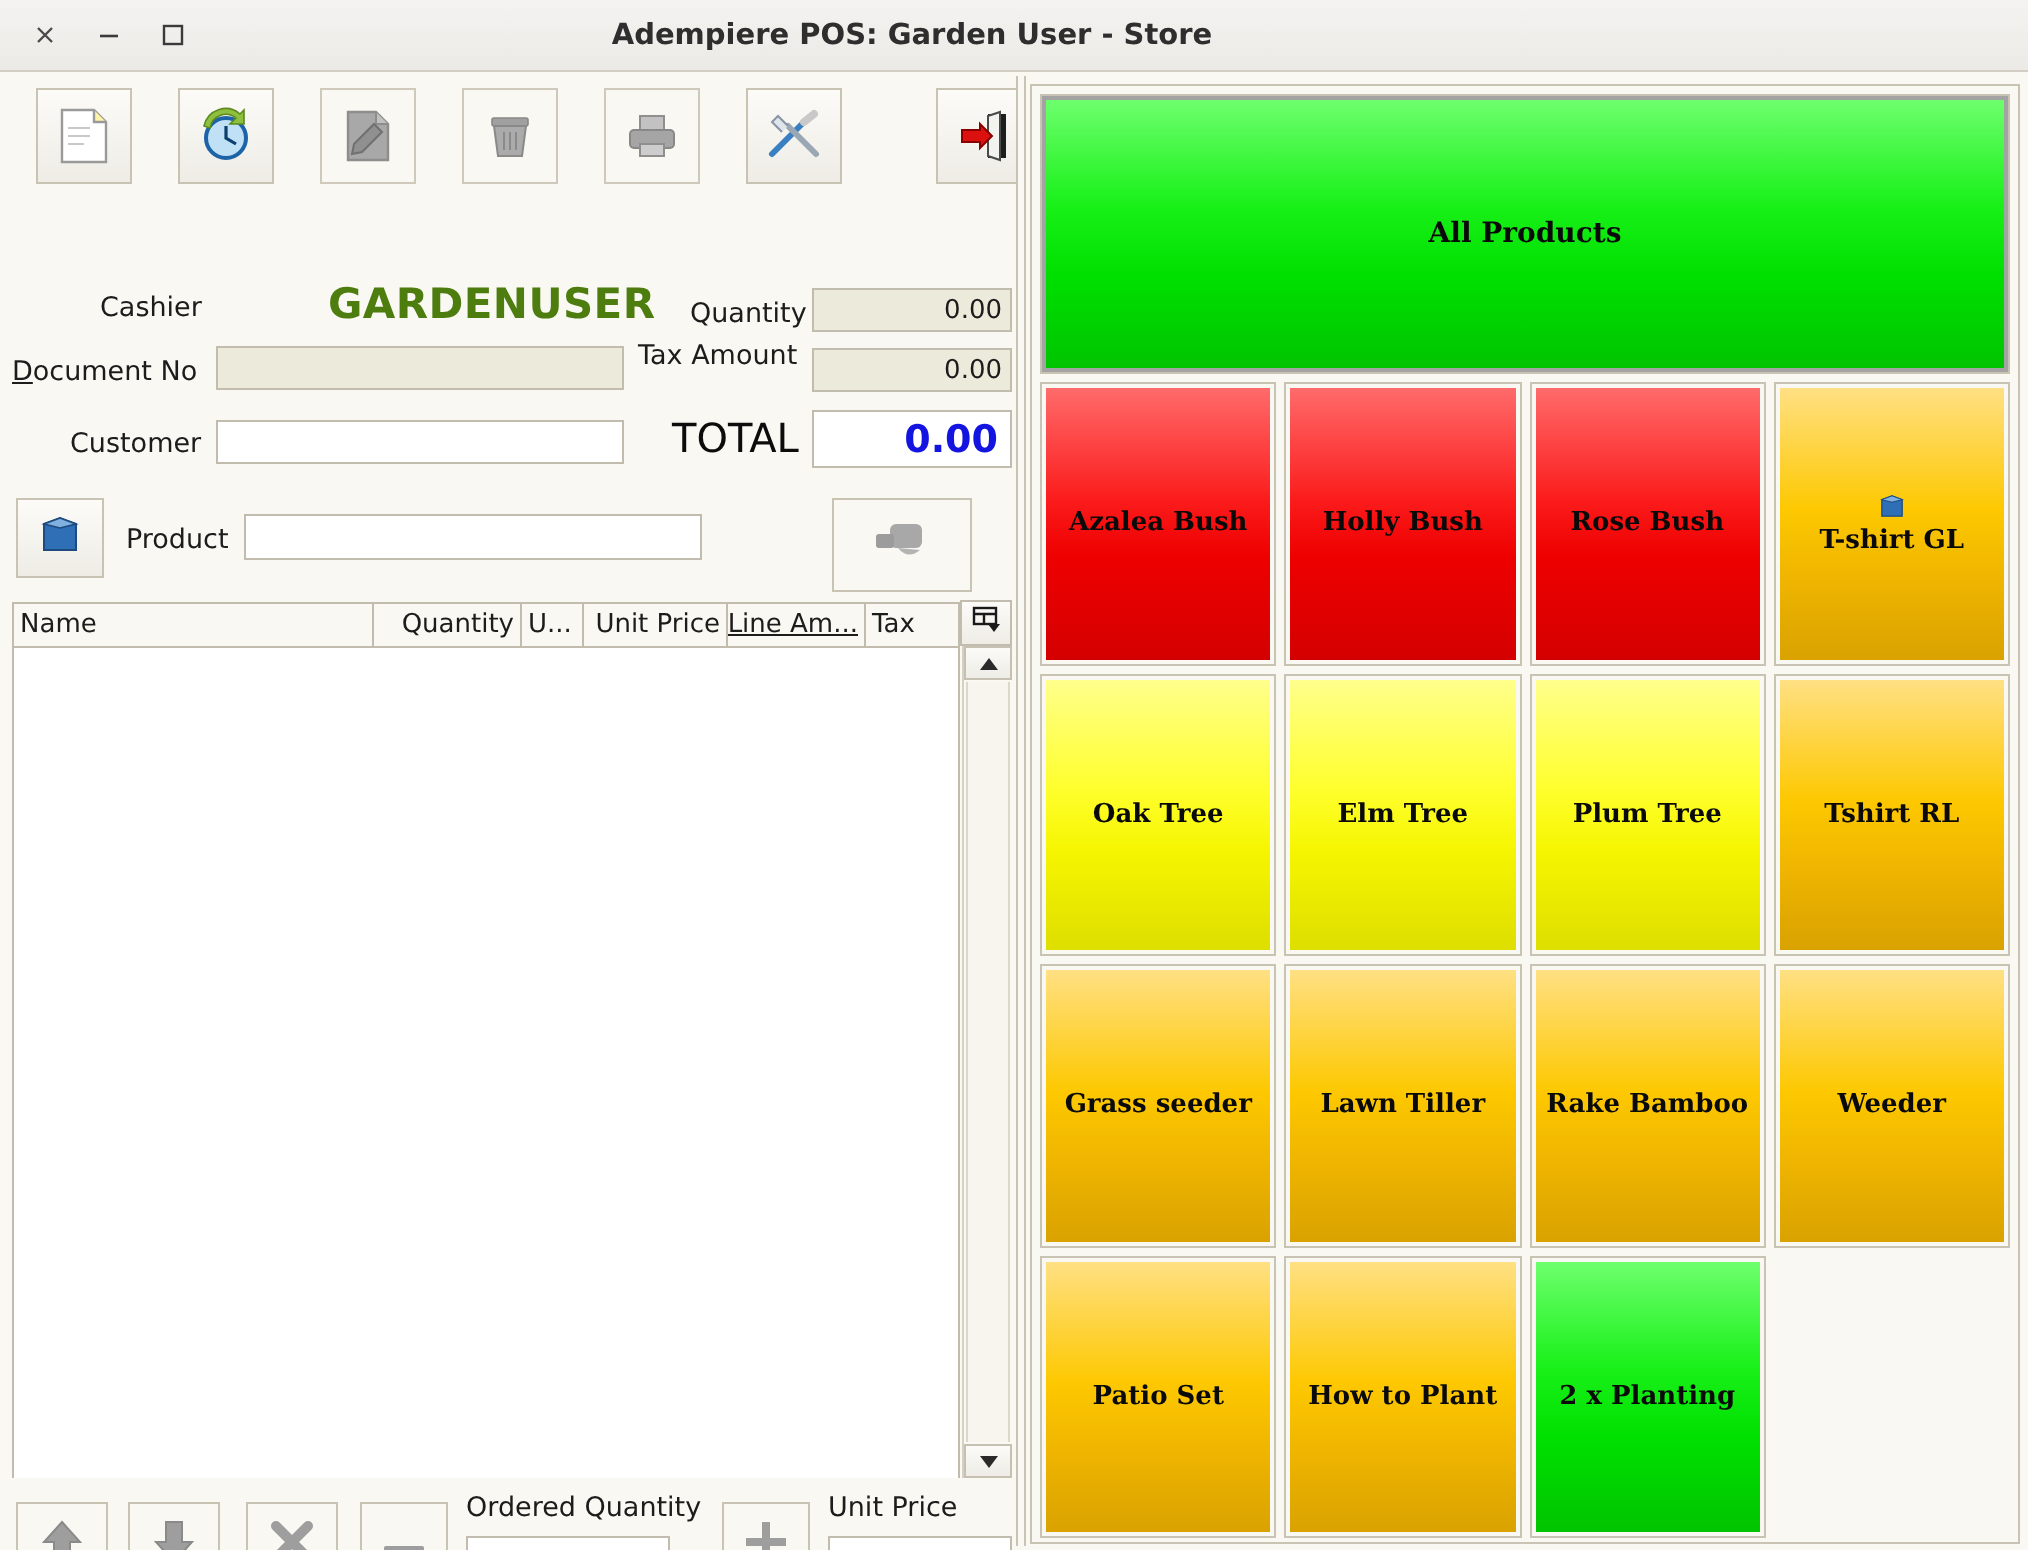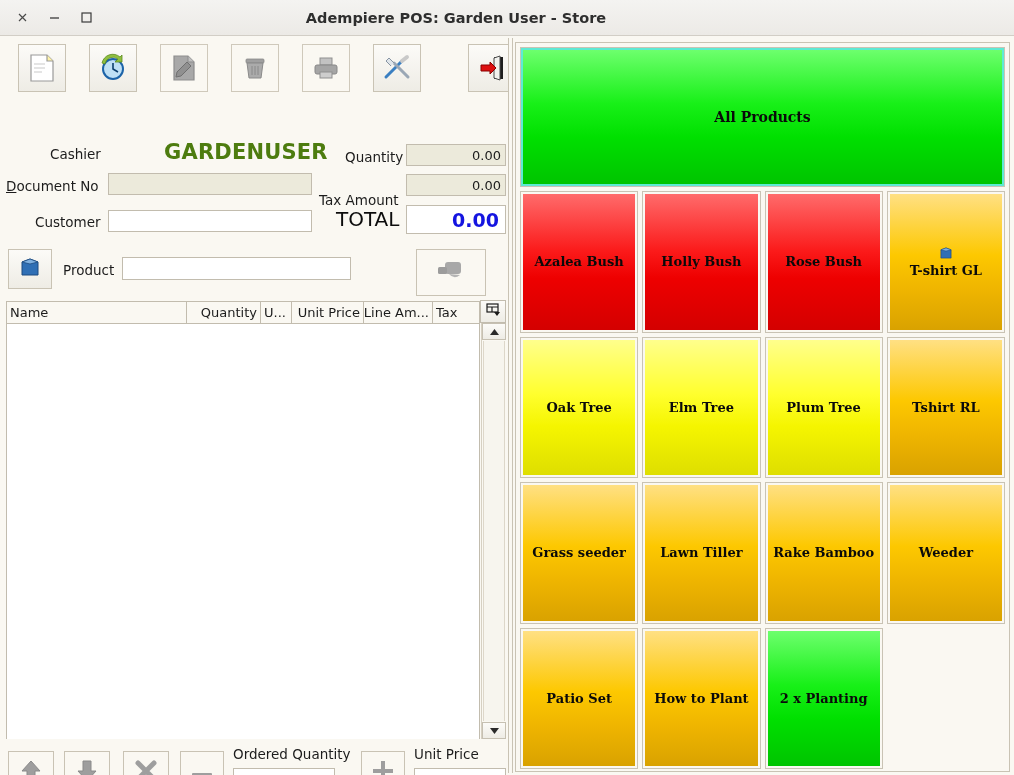--- a/index.html
+++ b/index.html
@@ -86,21 +86,21 @@
     font-family: "DejaVu Sans", sans-serif;
   }
   #docno-lbl { position: absolute; left: 6px; top: 142px; }
   #docno-lbl u { text-decoration: underline; }
   #docno-fld { position: absolute; left: 108px; top: 137px; width: 204px; height: 22px; }
   #cust-lbl { position: absolute; left: 35px; top: 178px; }
   #cust-fld { position: absolute; left: 108px; top: 174px; width: 204px; height: 22px; }
 
   #sub-lbl { position: absolute; left: 345px; top: 113px; }
   #sub-fld { position: absolute; left: 406px; top: 108px; width: 100px; height: 22px; }
-  #tax-lbl { position: absolute; left: 319px; top: 156px; text-align: right; }
+  #tax-lbl { position: absolute; left: 319px; top: 134px; text-align: right; }
   #tax-fld { position: absolute; left: 406px; top: 138px; width: 100px; height: 22px; }
   #total-lbl {
     position: absolute; left: 336px; top: 171px;
     font-size: 20px; color: #0c0c0c;
   }
   #total-fld {
     position: absolute; left: 406px; top: 169px; width: 100px; height: 29px;
     font-size: 19px; font-weight: bold; color: #1414e0;
     display: flex; align-items: center; justify-content: flex-end;
     padding-right: 6px;
@@ -190,21 +190,21 @@
   #up-lbl { position: absolute; left: 414px; top: 710px; }
   #up-fld {
     position: absolute; left: 414px; top: 732px; width: 92px; height: 26px;
     display: flex; align-items: center; justify-content: flex-end;
     color: #9a9a9a; padding-right: 6px;
   }
 
   
   #allprod-wrap {
     width: 100%; height: 140px;
-    border: 1px solid #c9c3b4; background: #5eead4;
+    border: 1px solid #c9c3b4; background: #a3a3a3;
     padding: 2px; margin-bottom: 4px;
   }
   .tile {
     border: 1px solid #c9c3b4;
     background: #faf8f2;
     padding: 2px;
     cursor: pointer;
   }
   .tile-inner {
     width: 100%; height: 100%;
@@ -374,21 +374,21 @@
       </svg>
     </span>
   </div>
 
   <div id="table-wrap">
     <div id="thead">
         <div class="th" style="width: 180px;">Name</div>
         <div class="th r" style="width: 74px;">Quantity</div>
         <div class="th" style="width: 31px;">U...</div>
         <div class="th r" style="width: 72px;">Unit Price</div>
-        <div class="th r" style="width: 69px;">Line Am...</div>
+        <div class="th r" style="width: 69px; text-decoration: underline;">Line Am...</div>
         <div class="th" style="width: 42px;">Tax</div>
       </div>
     <div id="tbody"></div>
   </div>
   <div id="colbtn">
     <span>
       <svg width="15" height="14" viewBox="0 0 15 14">
         <rect x="1" y="1" width="11" height="8" fill="none" stroke="#1a1a1a" stroke-width="1.2"></rect>
         <path d="M1 4 H12 M6 4 V9" stroke="#1a1a1a" stroke-width="1.2"></path>
         <path d="M8 9 L14 9 L11 13 Z" fill="#1a1a1a"></path>

